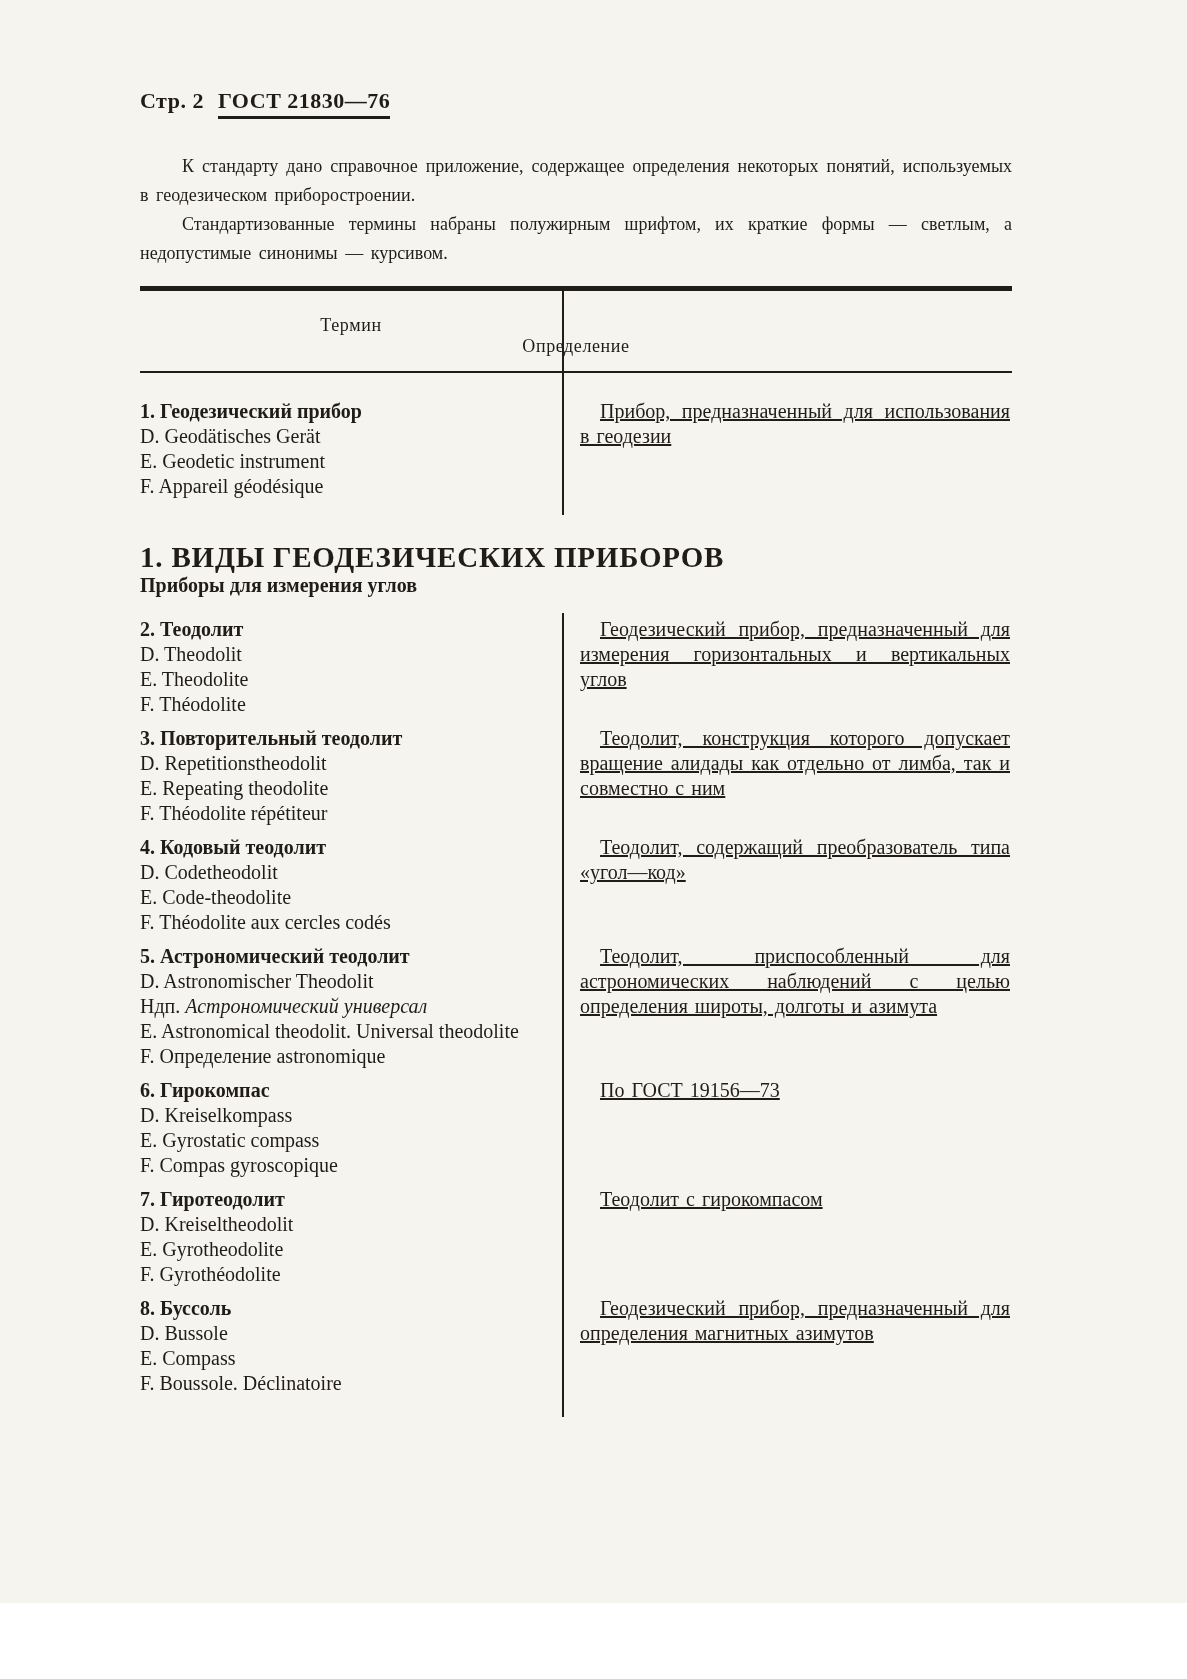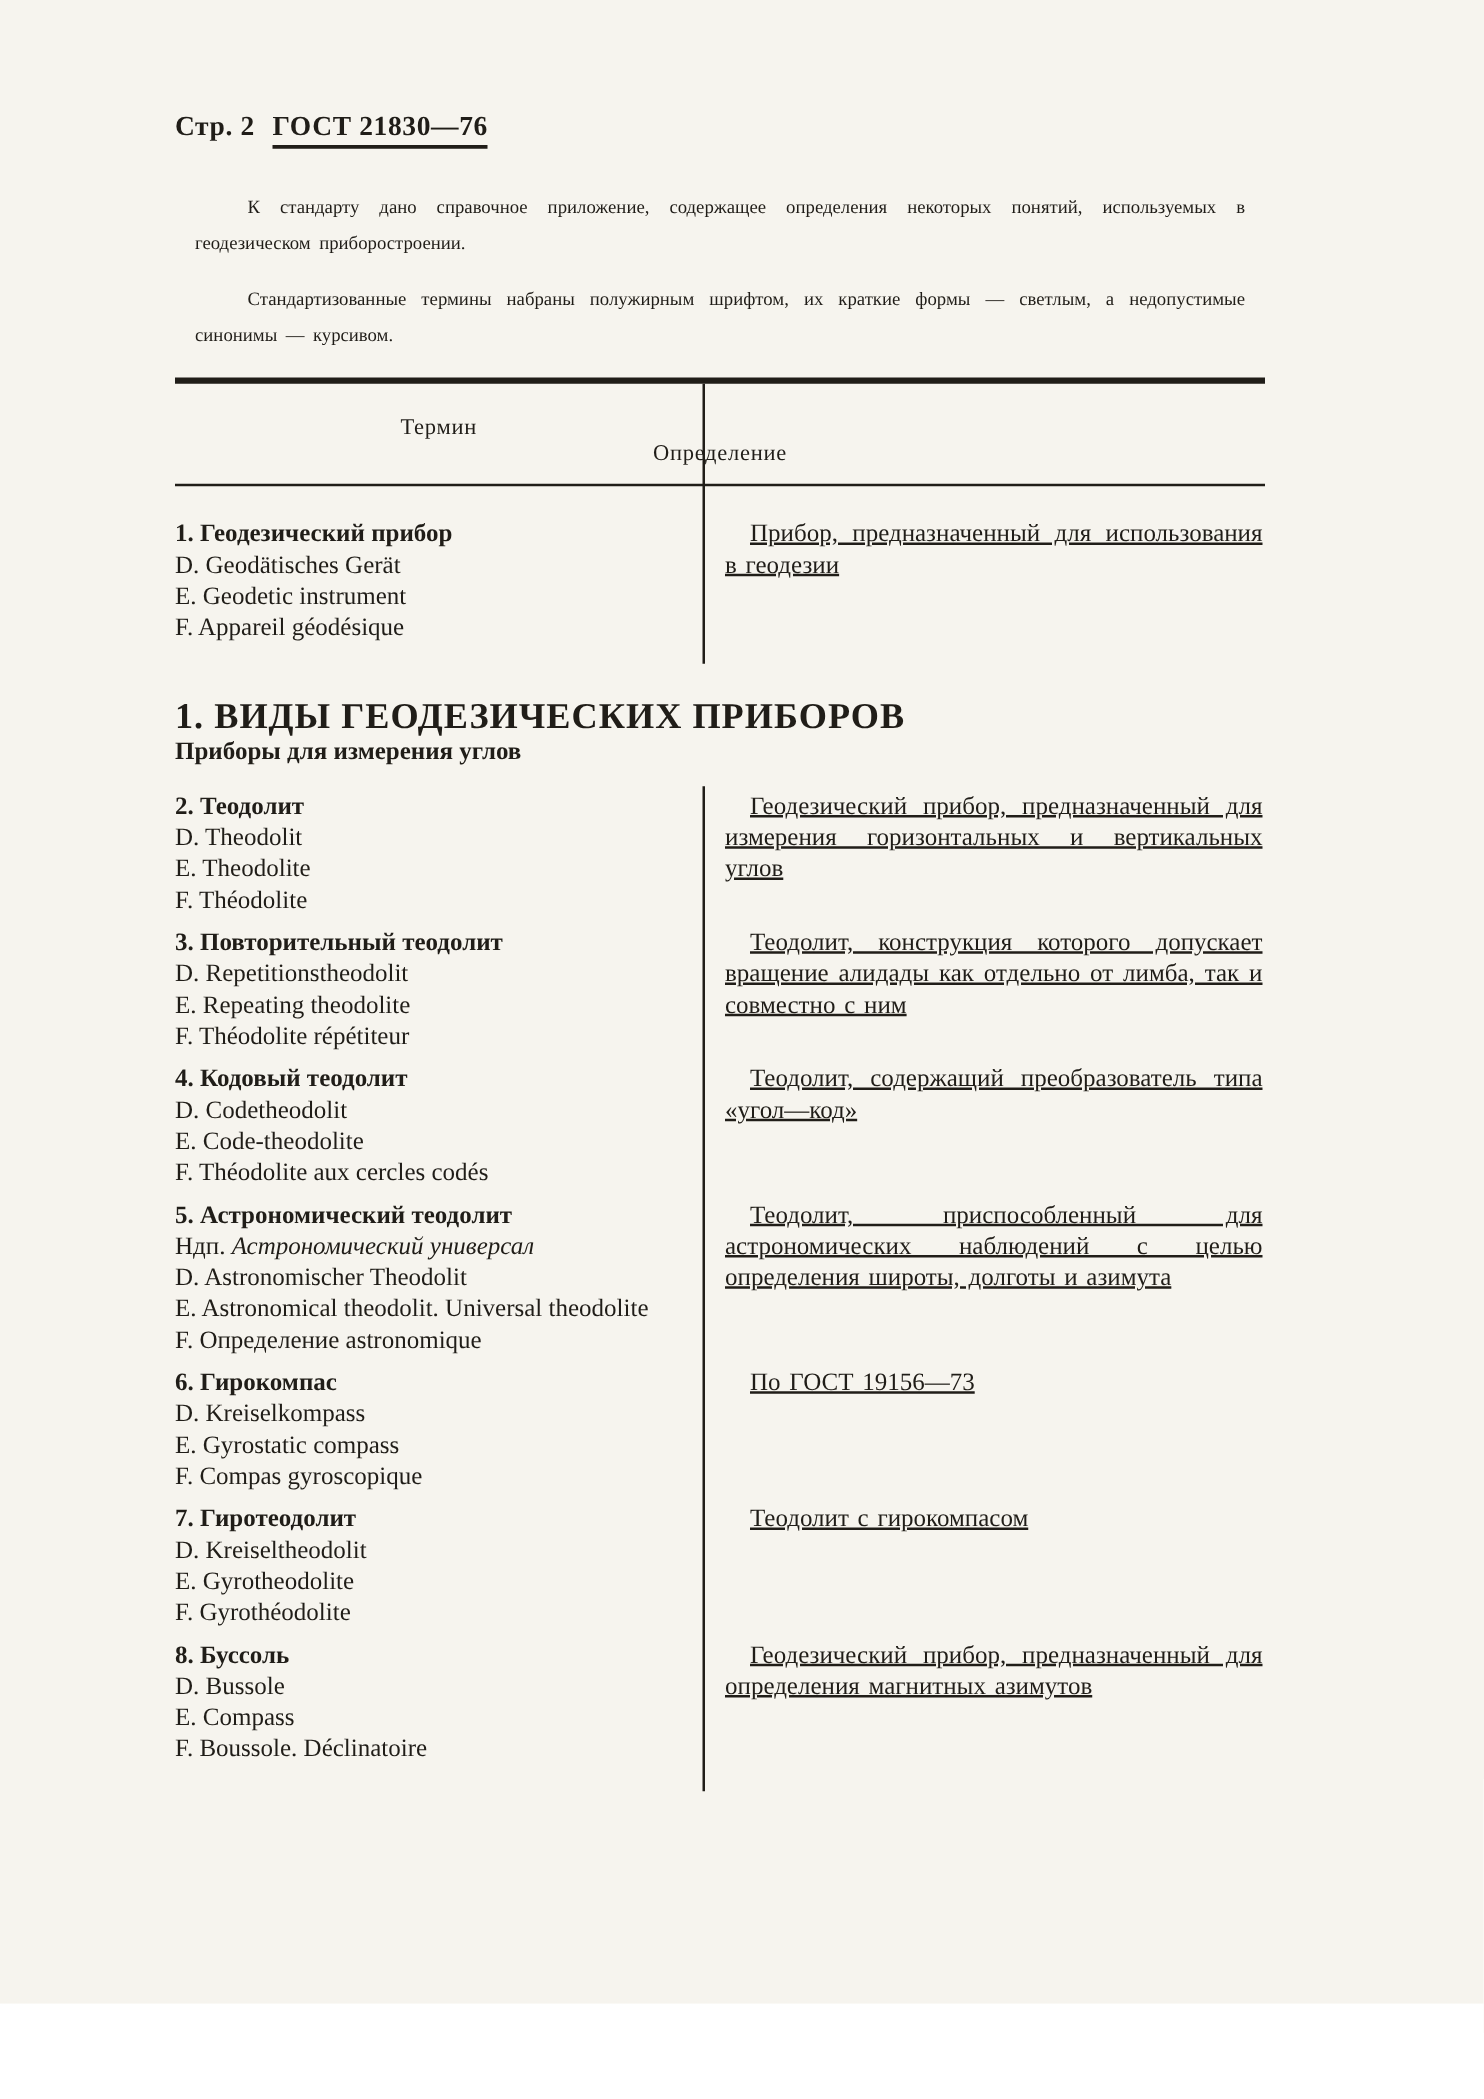--- a/index.html
+++ b/index.html
@@ -9,21 +9,21 @@
     position:relative; width:1187px; height:1603px; overflow:hidden;
     background:var(--paper); color:var(--ink);
     font-family:"Liberation Serif","DejaVu Serif",serif;
   }
   .content { margin:0 175px 0 140px; padding-top:88px; }
 
   .doc-header { font-size:22px; font-weight:bold; letter-spacing:.5px; }
   .gost-num { border-bottom:3px solid var(--ink); padding-bottom:3px; margin-left:8px; }
 
   .intro {
-    font-size:15px; line-height:29px; margin:16px;
+    font-size:18px; line-height:29px; margin:0;
     text-align:justify; text-indent:42px; word-spacing:3px;
   }
   .intro.first { margin-top:38px; }
 
   
   .table-top { position:relative; margin-top:18px; border-top:5px solid var(--ink); padding-bottom:16px; }
   .vline { position:absolute; left:422px; top:0; bottom:0; width:2px; background:var(--ink); }
   .thead { display:flex; border-bottom:2px solid var(--ink); padding:24px 0 14px;flex-direction:column; }
   .hcell { font-size:18px; letter-spacing:.6px; }
   .hcell.hterm { width:422px; text-align:center; }
@@ -127,22 +127,22 @@
               <div class="tline">F. Théodolite aux cercles codés</div>
             </div>
     <div class="cell def">
       <p>Теодолит, содержащий преобразователь типа «угол—код»</p>
     </div>
   </div>
 
   <div class="row">
     <div class="cell term">
               <div class="tline tl-b">5. Астрономический теодолит</div>
+              <div class="tline">D. Astronomischer Theodolit</div>
               <div class="tline"><span>Ндп. </span><span class="ndp-term">Астрономический универсал</span></div>
-              <div class="tline">D. Astronomischer Theodolit</div>
               <div class="tline">E. Astronomical theodolit. Universal theodolite</div>
               <div class="tline">F. Определение astronomique</div>
             </div>
     <div class="cell def">
       <p>Теодолит, приспособленный для астрономических наблюдений с целью определения широты, долготы и азимута</p>
     </div>
   </div>
 
   <div class="row">
     <div class="cell term">

